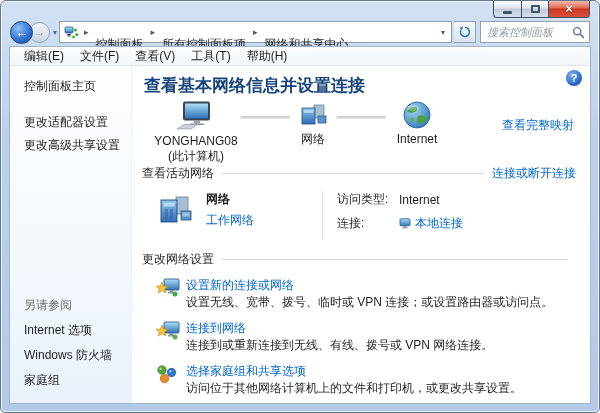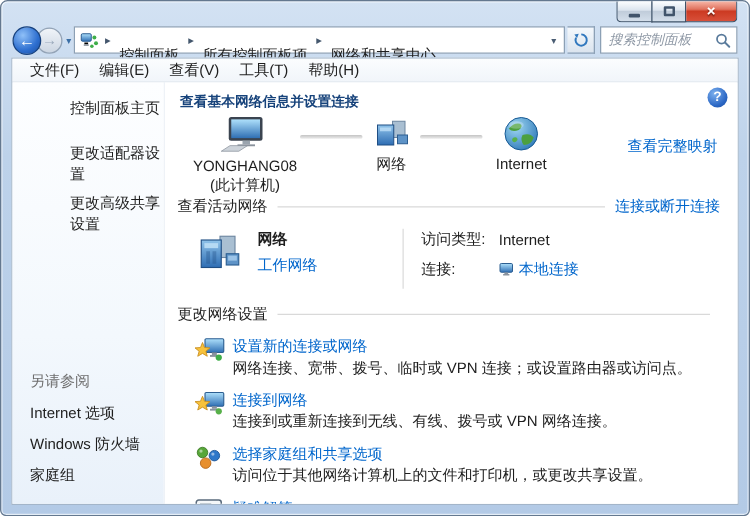--- a/index.html
+++ b/index.html
@@ -44,34 +44,34 @@
   
   .client { position:absolute; top:45px; left:8px; right:8px; bottom:8px; background:#fff; border:1px solid #a3b5c9; display:flex; flex-direction:column; }
   .menubar { height:19px; background:linear-gradient(180deg,#fbfdfe,#f1f5fa); border-bottom:1px solid #e0e6ee;
     display:flex; align-items:center; padding-left:6px; flex:none; }
   .menu-item { padding:2px 8px; color:#1e1e1e; cursor:default; }
 
   .body-row { flex:1; display:flex; min-height:0; }
 
   
   .sidebar { width:122px; flex:none; position:relative; background:linear-gradient(180deg,#fdfeff 0%,#f3f8fd 60%,#e9f1fa 100%);
-    border-right:1px solid #eef2f7;padding-left:32px; }
+    border-right:1px solid #eef2f7; }
   .sb-home { padding:12px 0 0 14px; color:#1e1e1e; cursor:pointer; }
   .sb-tasks { margin-top:16px; }
   .sb-task { padding:3px 0 3px 14px; color:#1e1e1e; cursor:pointer; }
   .sb-seealso { position:absolute; left:14px; bottom:6px; }
   .sb-seealso-hd { color:#6e6e6e; margin-bottom:8px; }
   .sb-see-item { color:#1e1e1e; margin-bottom:8px; cursor:pointer; }
 
   
   .main { flex:1; position:relative; background:#fff; padding:4px 14px 0 10px; overflow:hidden; }
   .help-btn { position:absolute; top:4px; right:8px; width:16px; height:16px; border-radius:50%;
     background:radial-gradient(circle at 35% 30%,#7db1ef,#2a66c4 65%,#1c4d9c); color:#fff; font-size:11px; font-weight:bold;
     display:flex; align-items:center; justify-content:center; cursor:pointer; }
-  .h1 { color:#17437b; font-size:11px; font-weight:bold; margin:4px 0 2px 2px; }
+  .h1 { color:#17437b; font-size:17px; font-weight:bold; margin:4px 0 2px 2px; }
 
   .map-row { position:relative; display:flex; align-items:flex-start; margin:4px 0 0 10px; height:58px; }
   .map-node { display:flex; flex-direction:column; align-items:center; }
   .map-node .lbl { margin-top:3px; color:#1e1e1e; text-align:center; line-height:1.25; }
   .node-computer { width:88px;align-items:center; }
   .node-network { width:46px; }
   .node-internet { width:62px; }
   .map-line { width:50px; height:3px; margin-top:15px; background:linear-gradient(180deg,#c4c4c4,#ececec); border-radius:2px; }
   .fullmap-link { position:absolute; right:2px; top:16px; }
 
@@ -162,22 +162,22 @@
       <input type="text" placeholder="搜索控制面板" style="">
       <svg width="13" height="13" viewBox="0 0 13 13">
         <circle cx="5.2" cy="5.2" r="3.6" fill="none" stroke="#5a7b9c" stroke-width="1.4"></circle>
         <line x1="8" y1="8" x2="11.4" y2="11.4" stroke="#5a7b9c" stroke-width="1.6" stroke-linecap="round"></line>
       </svg>
     </div>
   </div>
 
   <div class="client">
     <div class="menubar">
+      <span class="menu-item">编辑(E)</span>
       <span class="menu-item">文件(F)</span>
-      <span class="menu-item">编辑(E)</span>
       <span class="menu-item">查看(V)</span>
       <span class="menu-item">工具(T)</span>
       <span class="menu-item">帮助(H)</span>
     </div>
 
     <div class="body-row">
       <div class="sidebar">
         <div class="sb-home">控制面板主页</div>
         <div class="sb-tasks">
           <div class="sb-task">更改适配器设置</div>
@@ -285,21 +285,21 @@
             <svg width="24" height="19" viewBox="0 0 24 19">
               <rect x="8" y="1" width="15" height="11" rx="1" fill="url(#scr)" stroke="#2c5e91" stroke-width="0.9"></rect>
               <rect x="13.5" y="12" width="4" height="2" fill="#8a939e"></rect>
               <rect x="12" y="14" width="7" height="1.5" fill="#8a939e"></rect>
               <path d="M6 4 L7.6 8 L12 8.3 L8.7 11 L9.8 15 L6 12.7 L2.2 15 L3.3 11 L0 8.3 L4.4 8 Z" fill="#f7c23c" stroke="#c98f1f" stroke-width="0.7"></path>
               <circle cx="19" cy="16" r="2.5" fill="#3fae49"></circle>
             </svg>
           </div>
           <div>
             <a class="link set-title">设置新的连接或网络</a>
-            <div class="set-desc">网络连接、宽带、拨号、临时或 VPN 连接；或设置路由器或访问点。</div>
+            <div class="set-desc">设置无线、宽带、拨号、临时或 VPN 连接；或设置路由器或访问点。</div>
           </div>
         </div>
 
         <div class="set-item">
           <div class="set-icon">
             <svg width="24" height="19" viewBox="0 0 24 19">
               <rect x="8" y="1" width="15" height="11" rx="1" fill="url(#scr)" stroke="#2c5e91" stroke-width="0.9"></rect>
               <rect x="13.5" y="12" width="4" height="2" fill="#8a939e"></rect>
               <rect x="12" y="14" width="7" height="1.5" fill="#8a939e"></rect>
               <path d="M6 4 L7.6 8 L12 8.3 L8.7 11 L9.8 15 L6 12.7 L2.2 15 L3.3 11 L0 8.3 L4.4 8 Z" fill="#f7c23c" stroke="#c98f1f" stroke-width="0.7"></path>

